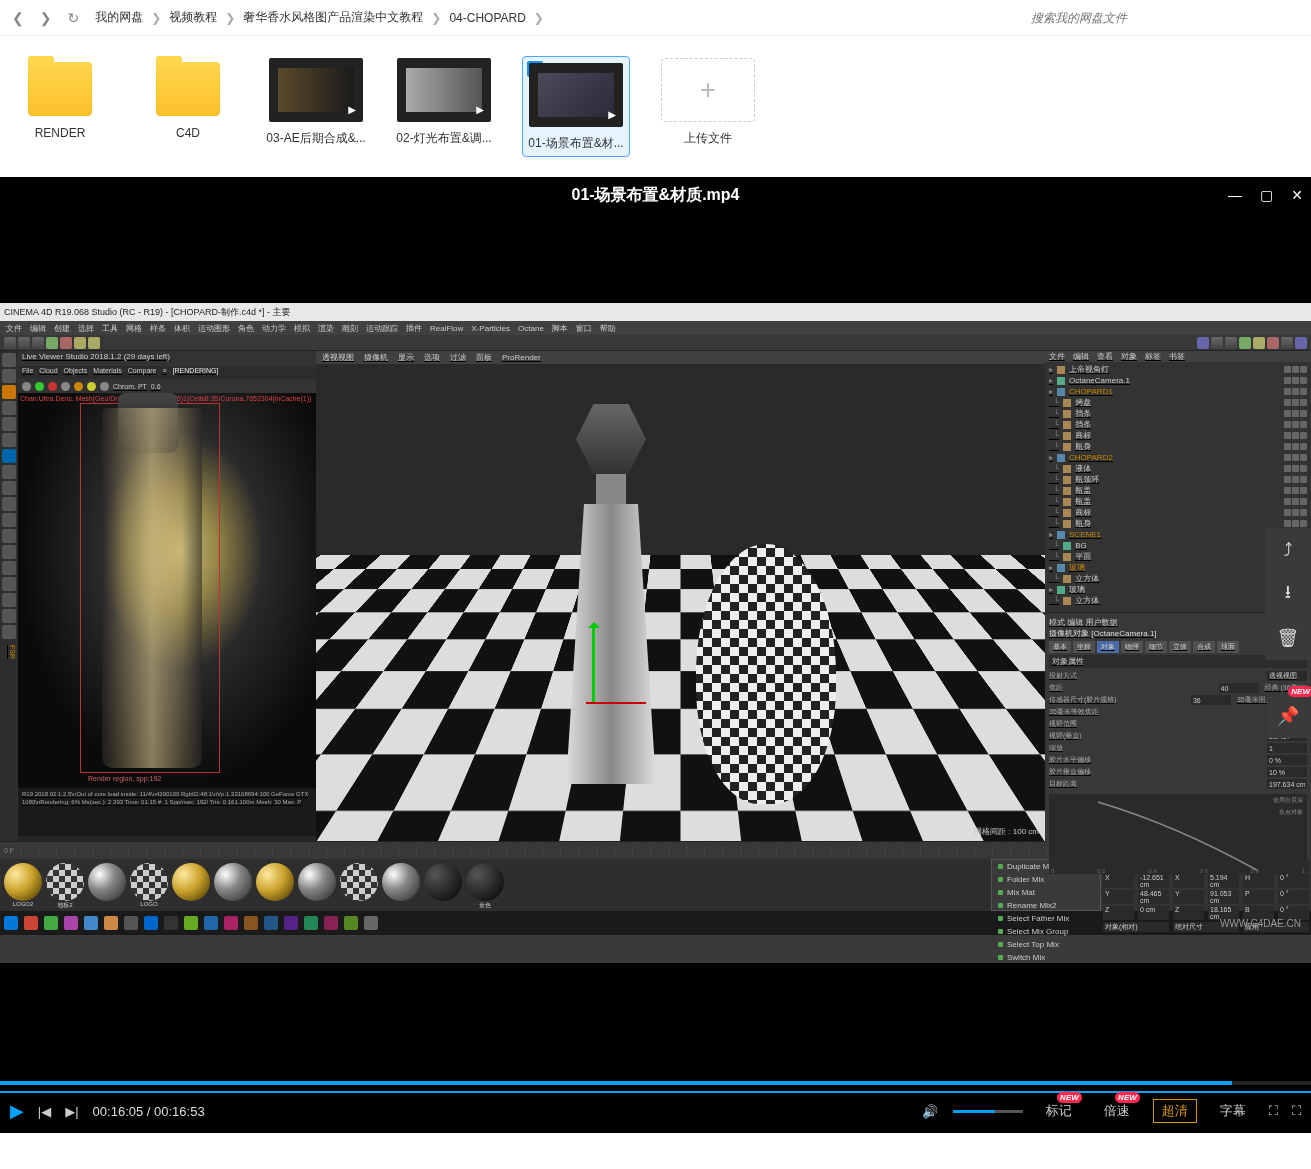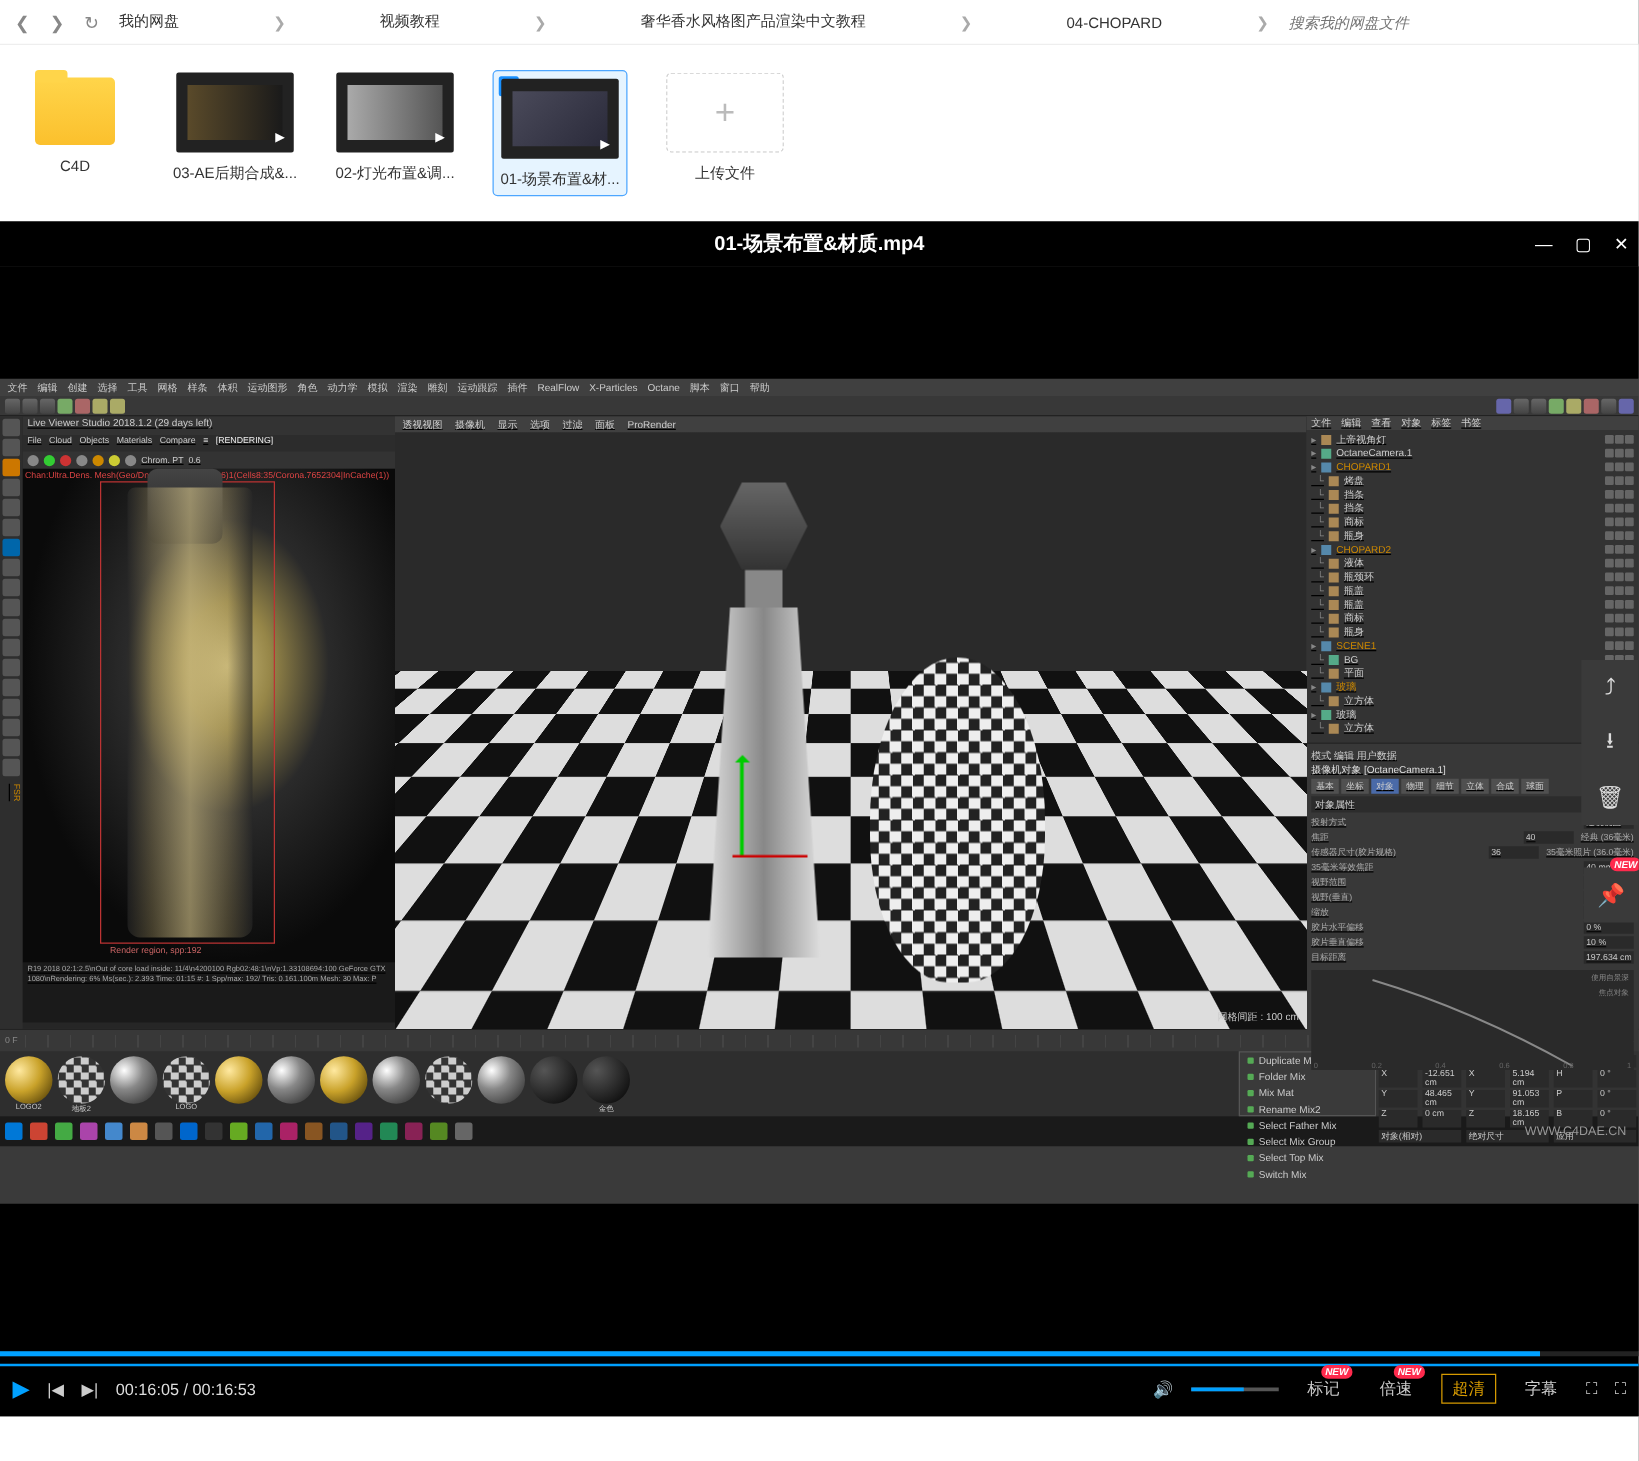--- a/index.html
+++ b/index.html
@@ -2,21 +2,21 @@
 <html><head>
 <meta charset="utf-8">
 <style>
 * { margin: 0; padding: 0; box-sizing: border-box; font-family: "Microsoft YaHei", Arial, sans-serif; }
 body { width: 1311px; height: 1169px; background: #fff; overflow: hidden; position: relative; }
 
 
 .topbar { height: 36px; display: flex; align-items: center; padding: 0 8px; font-size: 12px; color: #333; border-bottom: 1px solid #eee; }
 .nav-arrows { display: flex; gap: 8px; align-items: center; }
 .nav-arrows span { color: #888; font-size: 14px; cursor: pointer; padding: 2px 4px; }
-.breadcrumb { display: flex; align-items: center; margin-left: 12px; flex: 1; justify-content: space-between; }
+.breadcrumb { display: flex; align-items: center; margin-left: 12px; flex: 1; }
 .breadcrumb-item { cursor: pointer; }
 .breadcrumb-sep { margin: 0 8px; color: #aaa; }
 .search-box { width: 280px; height: 24px; padding: 0 8px; font-size: 12px; border: none; outline: none; background: transparent; color: #888; font-style: italic; }
 
 
 .file-grid { padding: 20px 10px; display: flex; gap: 28px; align-items: flex-start; background: #fff; }
 .file-item { width: 100px; text-align: center; cursor: pointer; position: relative; }
 .file-item.selected { background: #e6f4ff; border: 1px solid #4da6ff; border-radius: 4px; padding: 4px; width: 108px; }
 .file-item.selected .check { position: absolute; top: 4px; left: 4px; width: 16px; height: 16px; background: #1890ff; border-radius: 2px; color: #fff; font-size: 10px; display: flex; align-items: center; justify-content: center; }
 .folder-icon { width: 64px; height: 54px; margin: 6px auto 10px; background: linear-gradient(#ffd54a,#fbc02d); border-radius: 4px; position: relative; }
@@ -159,20 +159,24 @@
     <span class="breadcrumb-sep">❯</span>
     <span class="breadcrumb-item">04-CHOPARD</span>
     <span class="breadcrumb-sep">❯</span>
   </div>
   <input class="search-box" placeholder="搜索我的网盘文件" style="">
 </div>
 
 <div class="file-grid">
   <div class="file-item">
     <div class="folder-icon"></div>
+    <div class="file-label">RENDER</div>
+  </div>
+  <div class="file-item">
+    <div class="folder-icon"></div>
     <div class="file-label">C4D</div>
   </div>
   <div class="file-item">
     <div class="video-thumb t1">
         <div class="inner"></div>
         <span class="play-badge">▶</span>
       </div>
     <div class="file-label">03-AE后期合成&amp;...</div>
   </div>
   <div class="file-item">
@@ -202,20 +206,21 @@
     <span>—</span>
     <span>▢</span>
     <span>✕</span>
   </div>
 </div>
 
 <div class="video-frame">
   <div class="black-gap-top"></div>
 
   <div class="c4d-shot">
+    <div class="c4d-titlebar">CINEMA 4D R19.068 Studio (RC - R19) - [CHOPARD-制作.c4d *] - 主要</div>
     <div class="c4d-menubar">
       <span>文件</span>
       <span>编辑</span>
       <span>创建</span>
       <span>选择</span>
       <span>工具</span>
       <span>网格</span>
       <span>样条</span>
       <span>体积</span>
       <span>运动图形</span>

